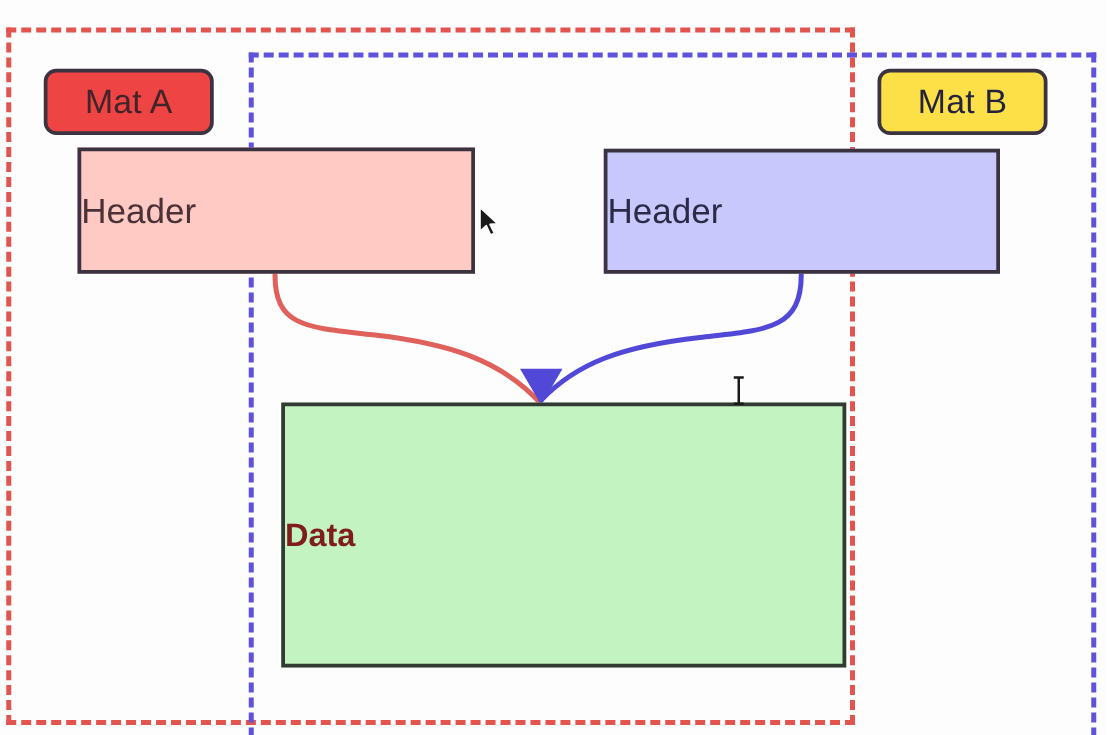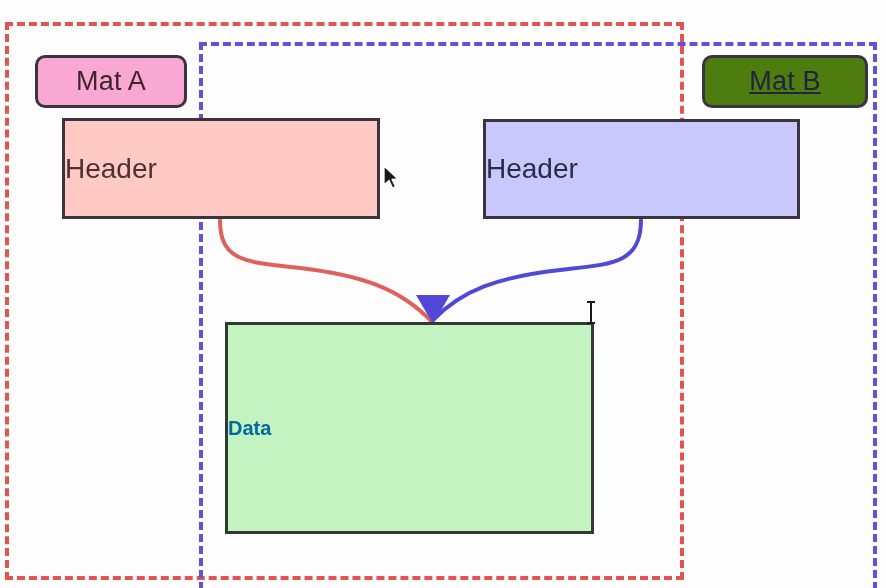--- a/index.html
+++ b/index.html
@@ -47,34 +47,33 @@
     border-radius: 10px;
     display: flex;
     align-items: center;
     justify-content: center;
     font-size: 27px;
     letter-spacing: 0.2px;
   }
   #chip-mat-a {
     left: 35px;
     top: 55px;
-    width: 152px;
+    width: 136px;
     height: 53px;
-    background: #f9a8d4;
+    background: #ef4444;
     color: #40242a;
     text-align: right;
   }
   #chip-mat-b {
     left: 702px;
     top: 55px;
-    width: 166px;
+    width: 136px;
     height: 53px;
-    background: #4d7c0f;
+    background: #fde047;
     color: #23233f;
-    text-decoration: underline;
   }
 
   
   .node {
     position: absolute;
     box-sizing: border-box;
     border: 3px solid #3b3340;
     display: flex;
     align-items: center;
     font-size: 28px;
@@ -91,26 +90,26 @@
     left: 483px;
     top: 119px;
     width: 317px;
     height: 100px;
     background: #c8c8fc;
     color: #2b2b48;
   }
   #node-data {
     left: 225px;
     top: 322px;
-    width: 369px;
+    width: 452px;
     height: 212px;
     background: #c3f3c0;
     border-color: #333a33;
-    color: #0369a1;
-    font-size: 20px;
+    color: #7f1d1d;
+    font-size: 26px;
     font-weight: bold;
   }
 
   
   #connectors {
     position: absolute;
     left: 0;
     top: 0;
     width: 886px;
     height: 588px;

